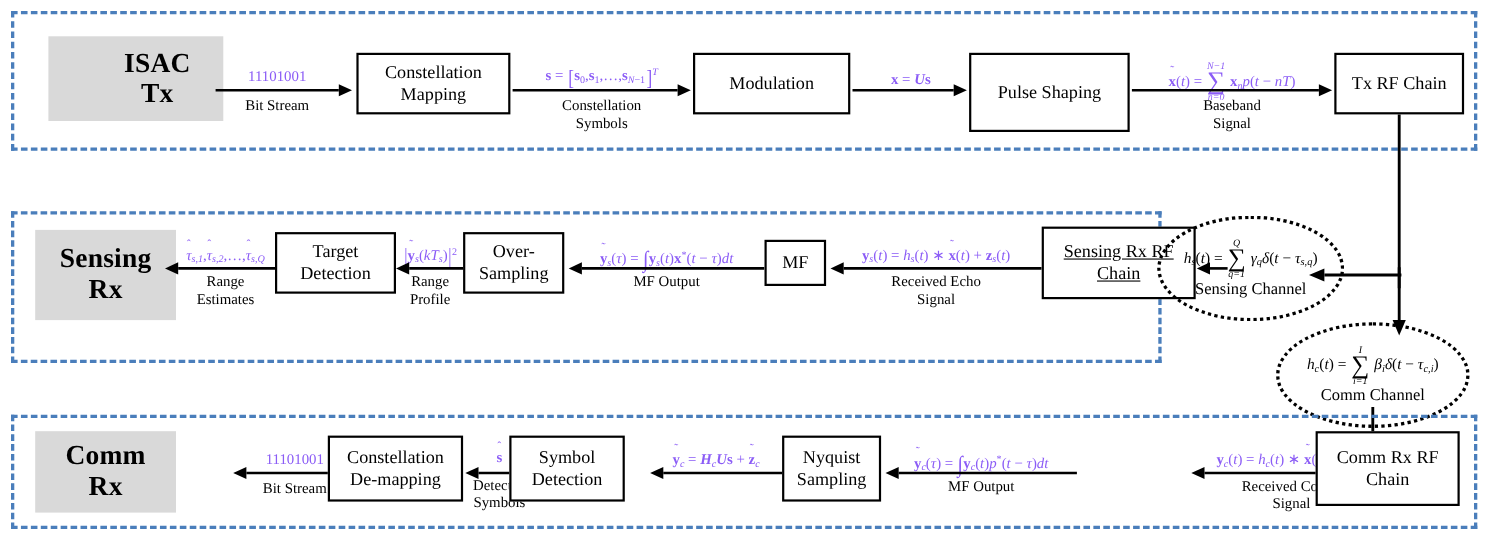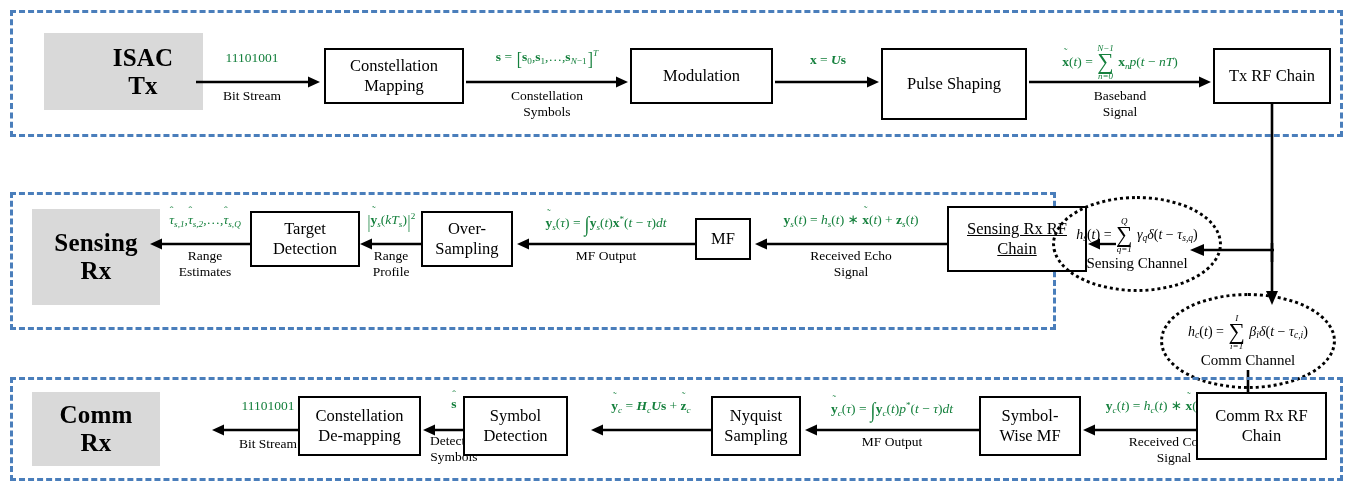--- a/index.html
+++ b/index.html
@@ -63,22 +63,23 @@
     position: absolute;
   }
   .arrow svg { display: block; overflow: visible; }
 
   
   .edge-top {
     position: absolute;
     text-align: center;
     font-size: 13.5px;
     line-height: 1.15;
-    color: #15803d;
+    color: #8b5cf6;
     white-space: nowrap;
+    margin-top: 12px;
   }
   .edge-bot {
     position: absolute;
     text-align: center;
     font-size: 13.5px;
     line-height: 1.22;
     color: #000;
   }
 
   
@@ -254,21 +255,21 @@
 
   <div class="arrow" style="left:1265px; top:243px;">
     <svg width="14" height="62" viewBox="0 0 14 62">
       <line x1="7" y1="0" x2="7" y2="48" stroke="#000" stroke-width="2.6"></line>
       <polygon points="1,48 7,62 13,48" fill="#000"></polygon>
     </svg>
   </div>
 
   <div class="section-frame" style="left:10px; top:192px; width:1046px; height:138px;"></div>
 
-  <div class="section-label" style="left:32px; top:209px; width:128px; height:96px;">
+  <div class="section-label" style="left:32px; top:209px; width:128px; height:82px;">
     <span>Sensing</span>
     <span>Rx</span>
   </div>
 
   <div class="edge-top" style="left:148px; top:212px; width:114px;">
     <span>
       <span class="acc"><span class="mk">ˆ</span><span class="ch mi">τ</span></span><span class="sub">s,1</span>,<span class="acc"><span class="mk">ˆ</span><span class="ch mi">τ</span></span><span class="sub">s,2</span>,…,<span class="acc"><span class="mk">ˆ</span><span class="ch mi">τ</span></span><span class="sub">s,Q</span>
     </span>
   </div>
   <div class="edge-bot" style="left:148px; top:248px; width:114px;">
@@ -459,24 +460,20 @@
   <div class="edge-bot" style="left:803px; top:434px; width:178px;">
     <div>MF Output</div>
   </div>
   <div class="arrow" style="left:805px; top:424px;">
     <svg width="174" height="12" viewBox="0 0 174 12">
       <line x1="174" y1="6" x2="12" y2="6" stroke="#000" stroke-width="2.4"></line>
       <polygon points="12,0.5 0,6 12,11.5" fill="#000"></polygon>
     </svg>
   </div>
 
-  <div class="pbox" style="left:979px; top:396px; width:102px; height:60px;">
-    <span>Symbol-</span>
-    <span>Wise MF</span>
-  </div>
 
   <div class="edge-top" style="left:1081px; top:398px; width:186px;">
     <span>
       <span class="mbs">y</span><span class="sub">c</span>(<span class="mi">t</span>) = <span class="mi">h</span><span class="sub">c</span>(<span class="mi">t</span>) ∗ <span class="acc"><span class="mk">˜</span><span class="ch mbs">x</span></span>(<span class="mi">t</span>) + <span class="mbs">z</span><span class="sub">c</span>(<span class="mi">t</span>)
     </span>
   </div>
   <div class="edge-bot" style="left:1081px; top:434px; width:186px;">
     <div>Received Comm</div>
     <div>Signal</div>
   </div>

